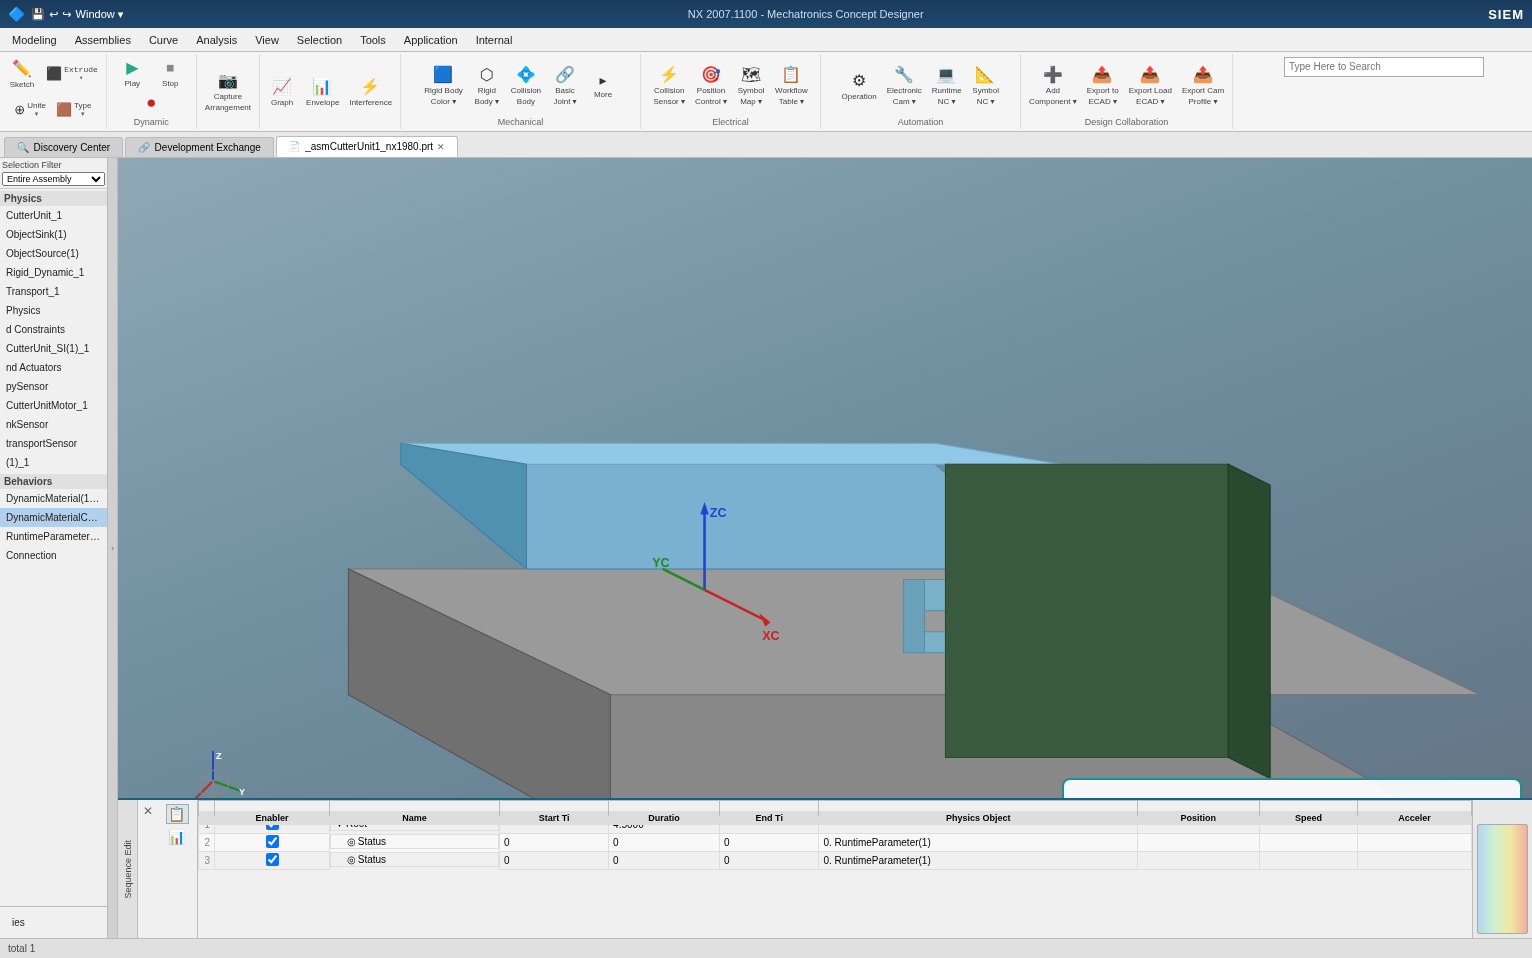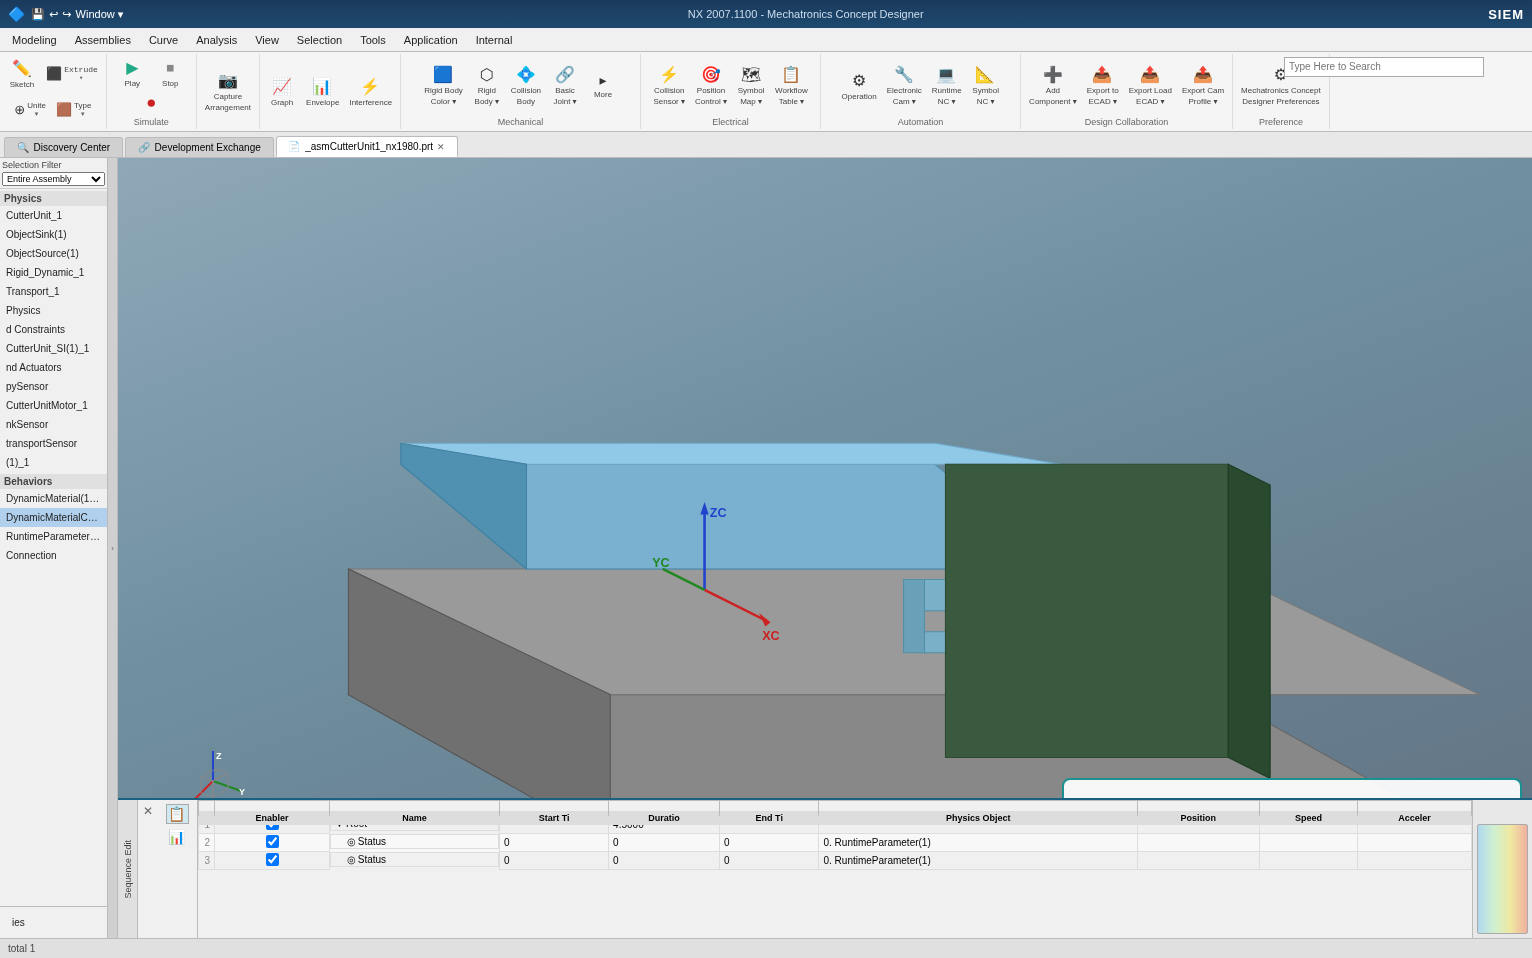--- a/index.html
+++ b/index.html
@@ -363,21 +363,21 @@
       <div class="tb-btn">
         <span class="ico ico-stop">⏹</span>
         <span class="label">Stop</span>
       </div>
     </div>
     <div class="toolbar-row">
       <div class="tb-btn">
         <span class="ico ico-rec">⏺</span>
       </div>
     </div>
-    <div class="toolbar-group-title">Simulate</div>
+    <div class="toolbar-group-title">Dynamic</div>
   </div>
 
   <div class="toolbar-group">
     <div class="toolbar-row">
       <div class="tb-btn">
         <span class="ico">📷</span>
         <span class="label">Capture</span>
         <span class="label">Arrangement</span>
       </div>
     </div>
@@ -500,30 +500,20 @@
       </div>
       <div class="tb-btn">
         <span class="ico">📤</span>
         <span class="label">Export Cam</span>
         <span class="label">Profile ▾</span>
       </div>
     </div>
     <div class="toolbar-group-title">Design Collaboration</div>
   </div>
 
-  <div class="toolbar-group">
-    <div class="toolbar-row">
-      <div class="tb-btn">
-        <span class="ico">⚙</span>
-        <span class="label">Mechatronics Concept</span>
-        <span class="label">Designer Preferences</span>
-      </div>
-    </div>
-    <div class="toolbar-group-title">Preference</div>
-  </div>
 </div>
 
 <div id="tabbar">
   <div class="tab">
     <span>🔍</span>
     <span>Discovery Center</span>
   </div>
   <div class="tab">
     <span>🔗</span>
     <span>Development Exchange</span>

